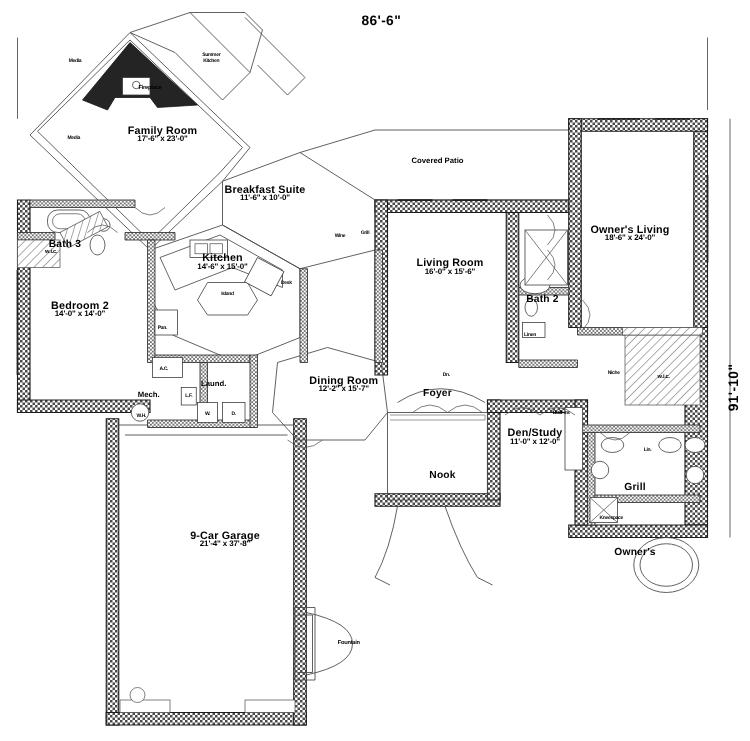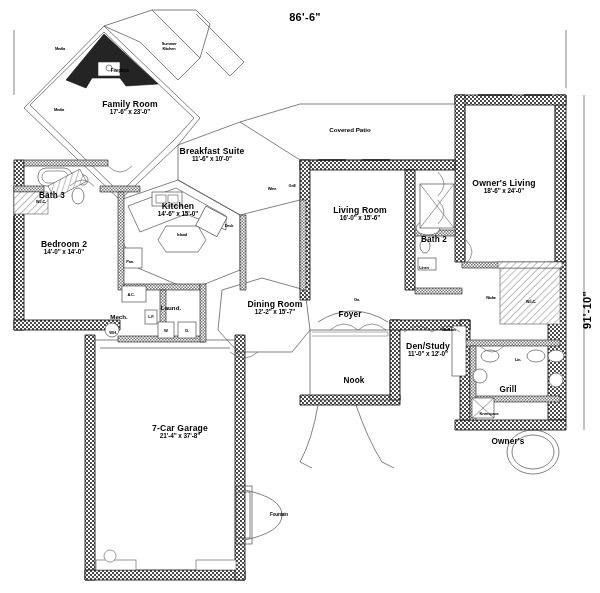--- a/index.html
+++ b/index.html
@@ -242,21 +242,21 @@
       </div>
       <div class="lbl rm-big" style="left: 275px; top: 308px;">
         <div class="rm-name">Dining Room</div>
         <div class="rm-dim">12'-2" x 15'-7"</div>
       </div>
       <div class="lbl rm-big" style="left: 428px; top: 350px;">
         <div class="rm-name">Den/Study</div>
         <div class="rm-dim">11'-0" x 12'-0"</div>
       </div>
       <div class="lbl rm-big" style="left: 180px; top: 432px;">
-        <div class="rm-name">7-Car Garage</div>
+        <div class="rm-name">9-Car Garage</div>
         <div class="rm-dim">21'-4" x 37'-8"</div>
       </div>
     </div>
   <div id="misc-labels">
       <div class="lbl rm-name" style="left: 52px; top: 165px; margin-top: 31px;">Bath 3</div>
       <div class="lbl rm-name" style="left: 434px; top: 240px;">Bath 2</div>
       <div class="lbl rm-name" style="left: 350px; top: 315px;">Foyer</div>
       <div class="lbl rm-name" style="left: 354px; top: 381px;">Nook</div>
       <div class="lbl rm-name" style="left: 508px; top: 402px; margin-top: 40px;">Owner's</div>
       <div class="lbl rm-name" style="left: 508px; top: 390px;">Grill</div>

